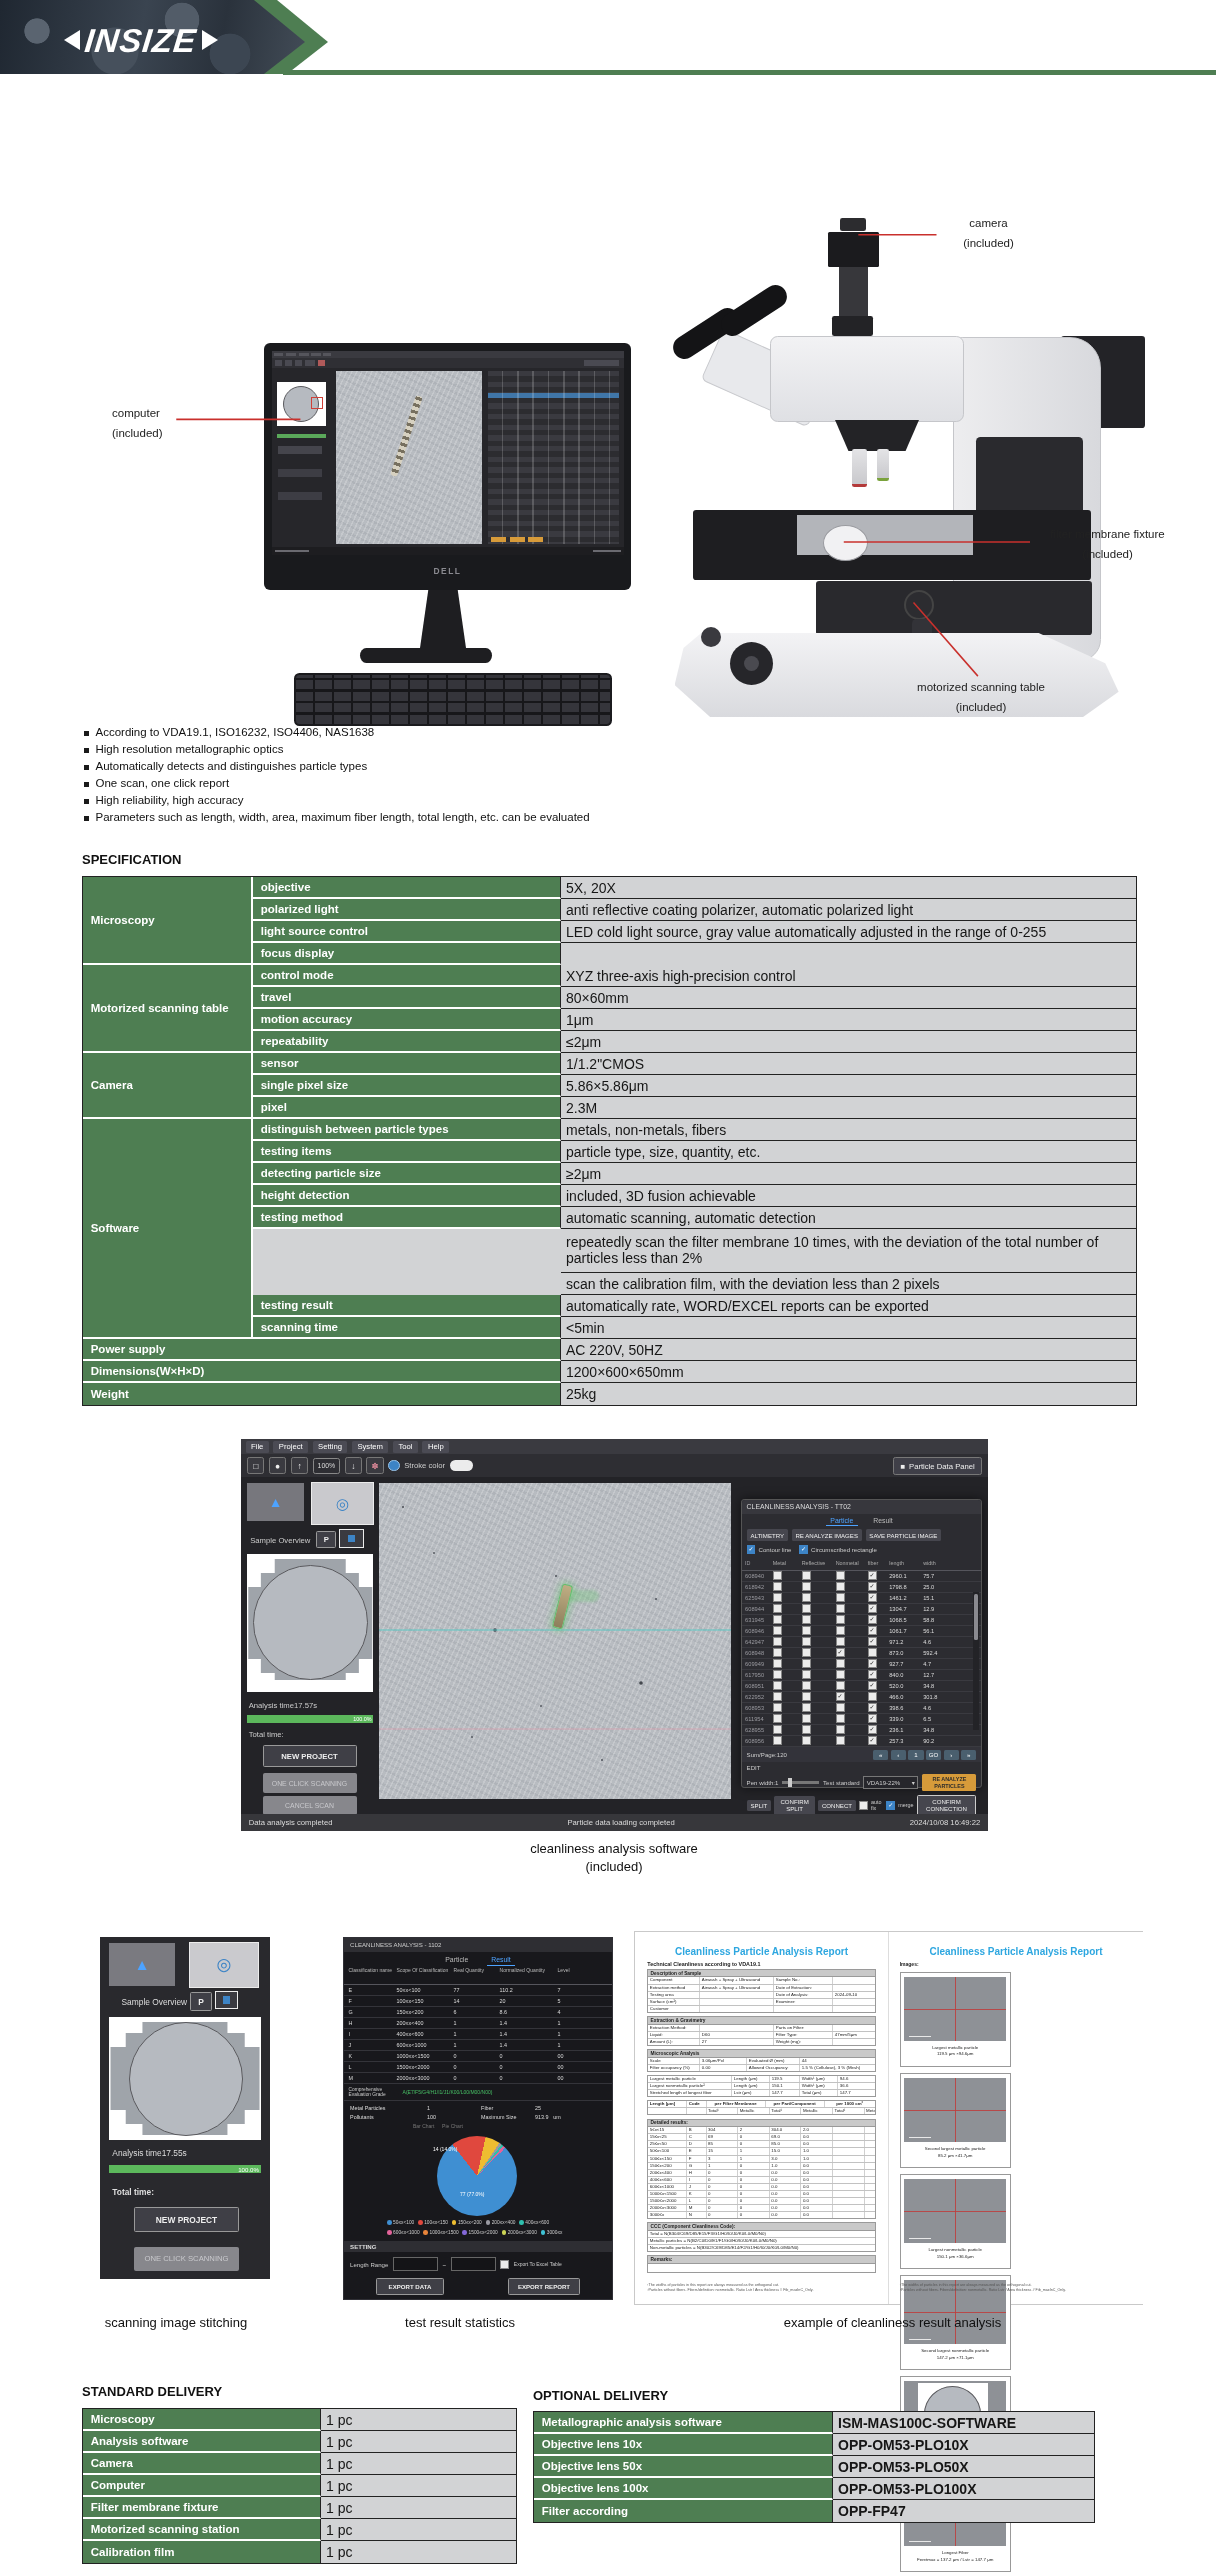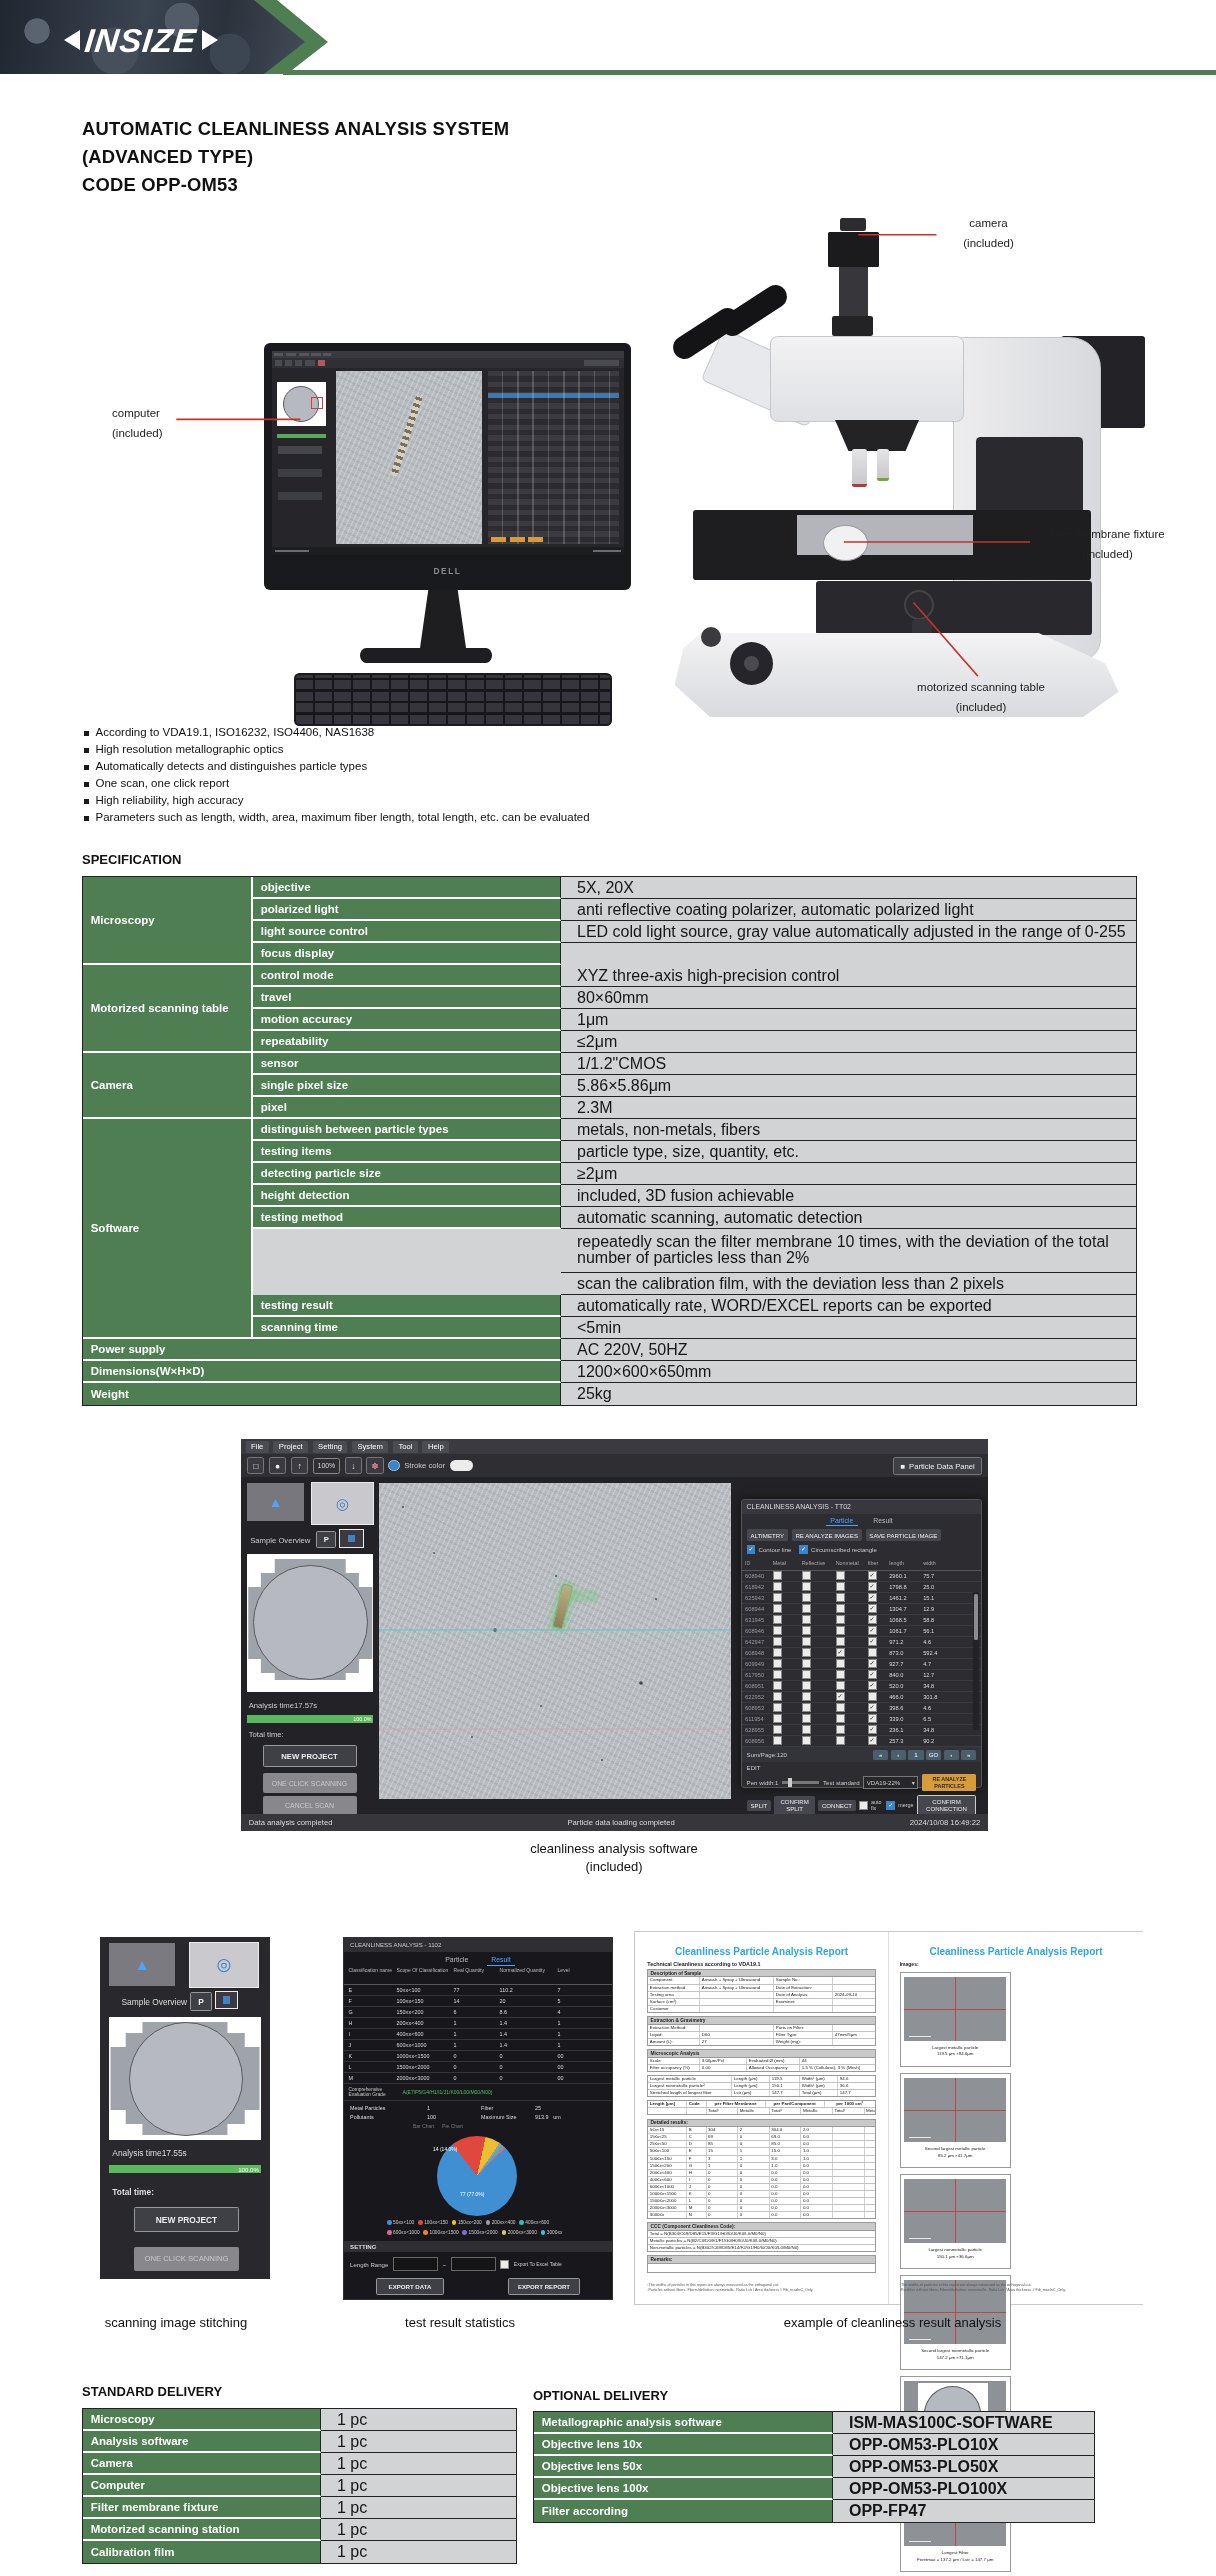--- a/index.html
+++ b/index.html
@@ -34,21 +34,21 @@
   
   .features{left:84px;top:726px}
   .feat{display:flex;align-items:flex-start;height:17px;font-size:11.5px;color:#111}
   .bullet{width:5.4px;height:5.4px;background:#1a1a1a;margin:4.6px 6.1px 0 0;flex:none}
   
   .h2{font-size:13px;font-weight:bold;color:#111}
   .spec{left:82px;top:876px;display:grid;grid-template-columns:170px 308px 575px;grid-template-rows:repeat(16,22px) 44px repeat(6,22px);border:1.5px solid #222;background:#d2d3d5}
   .gc{background:#4e7e52;color:#fff;font-weight:bold;font-size:11.5px;display:flex;align-items:center;padding-left:7.7px;border-bottom:2.3px solid #fff;box-sizing:border-box}
   .c1{border-right:2.3px solid #fff}
   .c2{border-right:1.5px solid #222}
-  .vc{background:#d2d3d5;color:#161616;font-size:16px;display:flex;align-items:center;padding-left:16px;border-bottom:1.5px solid #222;box-sizing:border-box}
+  .vc{background:#d2d3d5;color:#161616;font-size:14px;display:flex;align-items:center;padding-left:5px;border-bottom:1.5px solid #222;box-sizing:border-box}
   .vc.tall{display:block;padding-top:5.4px;line-height:16px;padding-right:6.1px}
   .nb{border-bottom:none!important}
   
   .shot{left:241px;top:1439px;width:747px;height:392px;background:#232327;color:#ddd;overflow:hidden}
   .menubar{left:0;top:0;right:0;height:15.3px;background:#3a3a40;display:flex;align-items:center}
   .mchip{display:inline-block;background:#4b4b54;color:#fff;font-size:7.7px;padding:1.5px 5.4px;margin-left:4.6px;border-radius:1.5px}
   .toolbar{left:0;top:15.3px;right:0;height:23px;background:#2e2e33;display:flex;align-items:center;gap:4.6px;padding-left:6.1px}
   .tbtn{width:15.3px;height:15.3px;background:#3a3a40;border:0.8px solid #777;border-radius:2.3px;color:#eee;font-size:8.4px;display:flex;align-items:center;justify-content:center;flex:none}
   .zoombox{height:13.8px;border:0.8px solid #888;background:#2e2e33;color:#ddd;font-size:6.9px;display:flex;align-items:center;padding:0 3.8px;border-radius:2.3px}
   .bluedot{width:9.2px;height:9.2px;border-radius:50%;background:#3d84c6;border:1.5px solid #9cc4e8}
@@ -120,25 +120,20 @@
     <div class="abs hero-chev"></div>
     <div class="abs hero-photo"></div>
     <div class="abs hero-line"></div>
     <div class="abs logo">
       <span class="arr-l"></span>
       <span class="logo-text">INSIZE</span>
       <span class="arr-r"></span>
     </div>
   </div>
 
-  <div class="abs title">
-    <div>AUTOMATIC CLEANLINESS ANALYSIS SYSTEM</div>
-    <div>(ADVANCED TYPE)</div>
-    <div>CODE OPP-OM53</div>
-  </div>
 
   <div class="abs product">
 
     <div class="abs" style="left:264px;top:136px;width:367px;height:247px;background:#191a1d;border-radius:6.1px"></div>
     <div class="abs" style="left:272px;top:144px;width:352px;height:204px;background:#26262a">
       <div class="abs" style="left:0;top:0;right:0;height:6.9px;background:#3a3a40">
         <span class="abs" style="left:2.3px;top:1.5px;width:9.2px;height:3.1px;background:#55555c"></span>
         <span class="abs" style="left:13.8px;top:1.5px;width:10.7px;height:3.1px;background:#55555c"></span>
         <span class="abs" style="left:27px;top:1.5px;width:10px;height:3.1px;background:#55555c"></span>
         <span class="abs" style="left:39px;top:1.5px;width:10px;height:3.1px;background:#55555c"></span>

